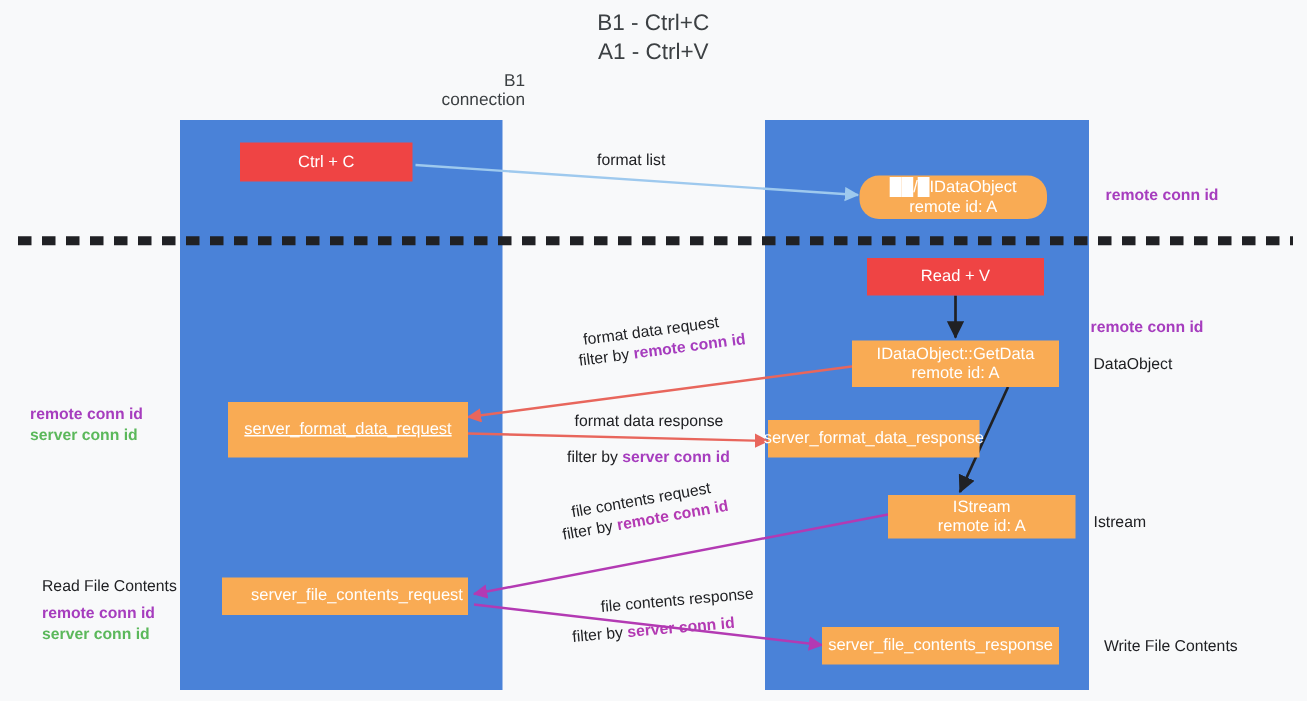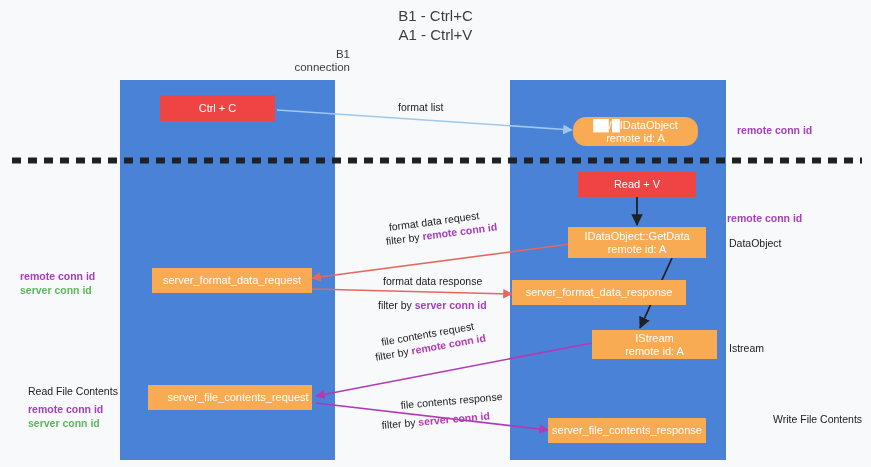--- a/index.html
+++ b/index.html
@@ -142,23 +142,23 @@
   <div class="box box-green" style="left:160px; top:95px; width:115px; height:26px;">Ctrl + C</div>
 
   <div class="box box-orange" style="left:573px; top:117px; width:125px; height:29px; white-space:pre-line;border-radius:13px;">██/█IDataObject
 remote id: A</div>
 
   <div class="box box-green" style="left:578px; top:172px; width:118px; height:25px;">Read + V</div>
 
   <div class="box box-orange" style="left:568px; top:227px; width:138px; height:31px; white-space:pre-line;">IDataObject::GetData
 remote id: A</div>
 
-  <div class="box box-orange" style="left:152px; top:268px; width:160px; height:25px;">server_format_data_request</div>
-
-  <div class="box box-orange" style="left:512px; top:280px; width:174px; height:25px;">server_format_data_response</div>
+  <div class="box box-orange" style="left:152px; top:268px; width:160px; height:37px;text-decoration:underline;">server_format_data_request</div>
+
+  <div class="box box-orange" style="left:512px; top:280px; width:141px; height:25px;">server_format_data_response</div>
 
   <div class="box box-orange" style="left:592px; top:330px; width:125px; height:29px; white-space:pre-line;">IStream
 remote id: A</div>
 
   <div class="box box-orange" style="left:148px; top:385px; width:164px; height:25px;padding-left:20px;">server_file_contents_request</div>
 
   <div class="box box-orange" style="left:548px; top:418px; width:158px; height:25px;">server_file_contents_response</div>
 
   <div class="edge-label" style="left:398px; top:101px;">format list</div>
 
@@ -185,21 +185,21 @@
     <span>file contents response</span>
   </div>
   <div class="rot-label" style="left:381px; top:418px; transform: rotate(-5deg);">
     <span>filter by </span><span class="hl-magenta">server conn id</span>
   </div>
 
   <div class="side-note purple" style="left:737px; top:123px;">remote conn id</div>
   <div class="side-note purple" style="left:727px; top:211px;">remote conn id</div>
   <div class="side-note plain" style="left:729px; top:236px;">DataObject</div>
   <div class="side-note plain" style="left:729px; top:341px;">Istream</div>
-  <div class="side-note plain" style="left:736px; top:412px;margin-left:37px;">Write File Contents</div>
+  <div class="side-note plain" style="left:736px; top:424px;">Write File Contents</div>
 
   <div class="side-note purple" style="left:20px; top:269px;">remote conn id</div>
   <div class="side-note green" style="left:20px; top:283px;">server conn id</div>
 
   <div class="side-note plain" style="left:28px; top:384px;">Read File Contents</div>
   <div class="side-note purple" style="left:28px; top:402px;">remote conn id</div>
   <div class="side-note green" style="left:28px; top:416px;">server conn id</div>
 
 </div>
 

